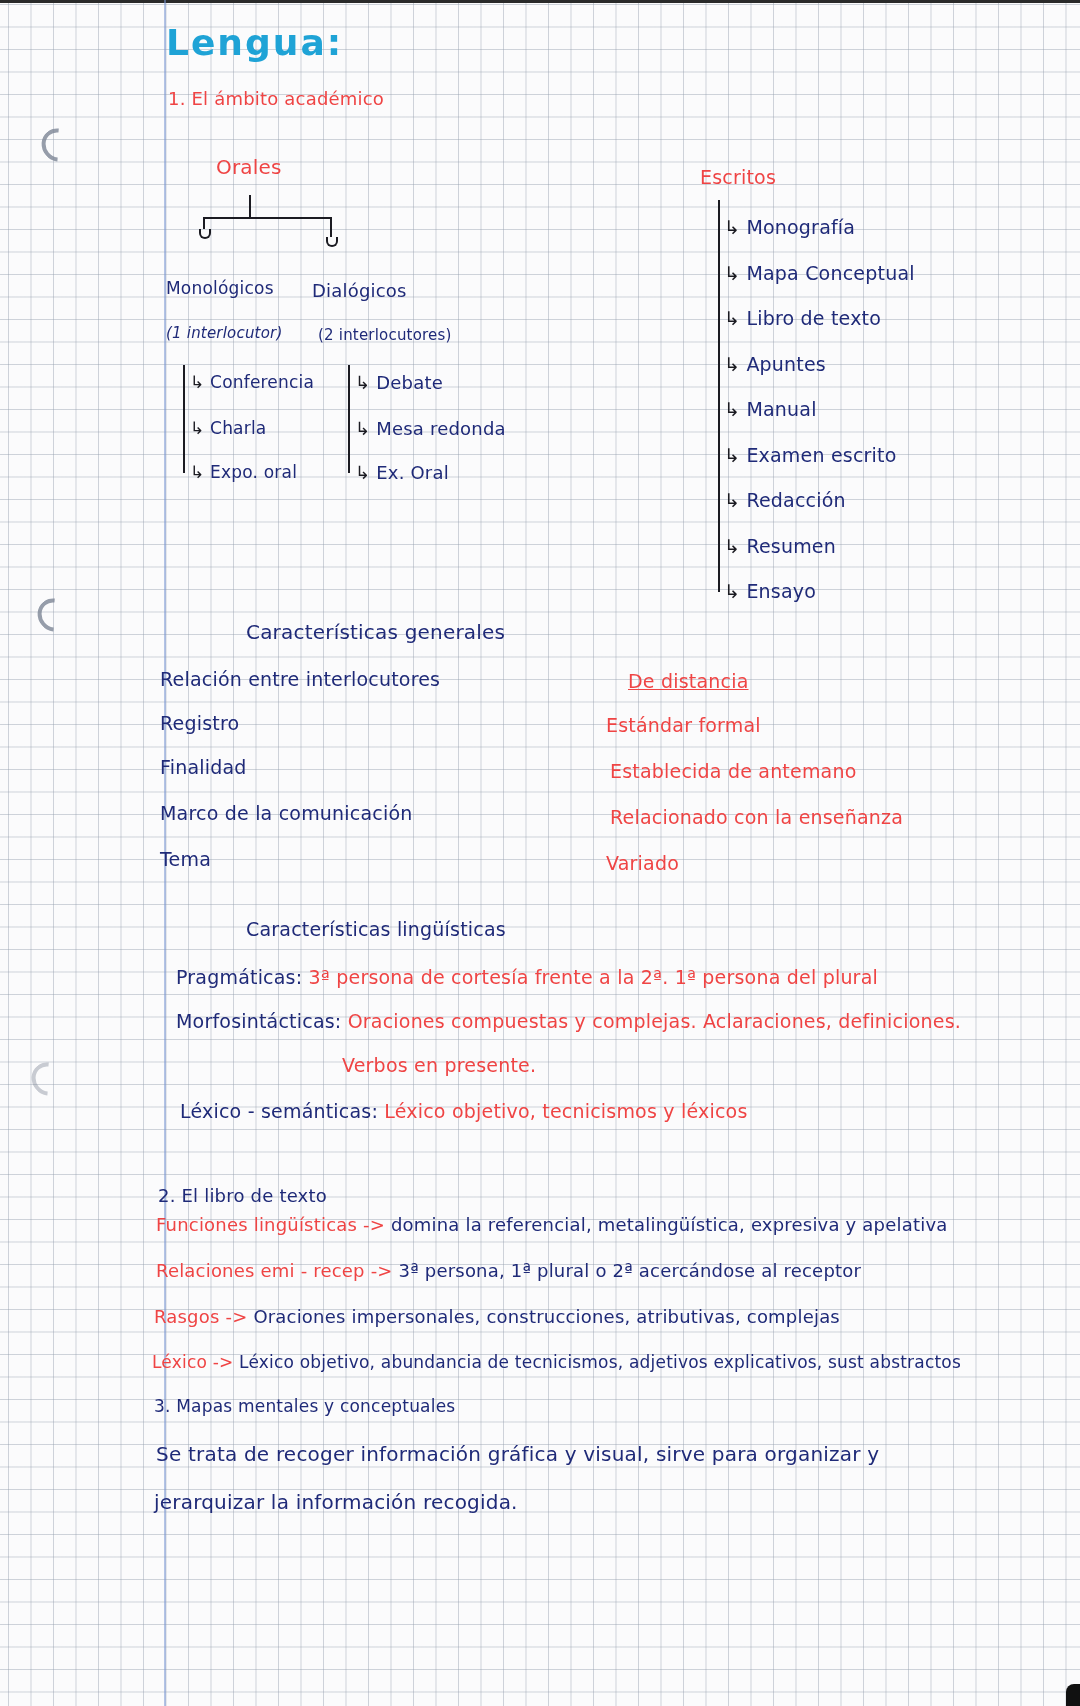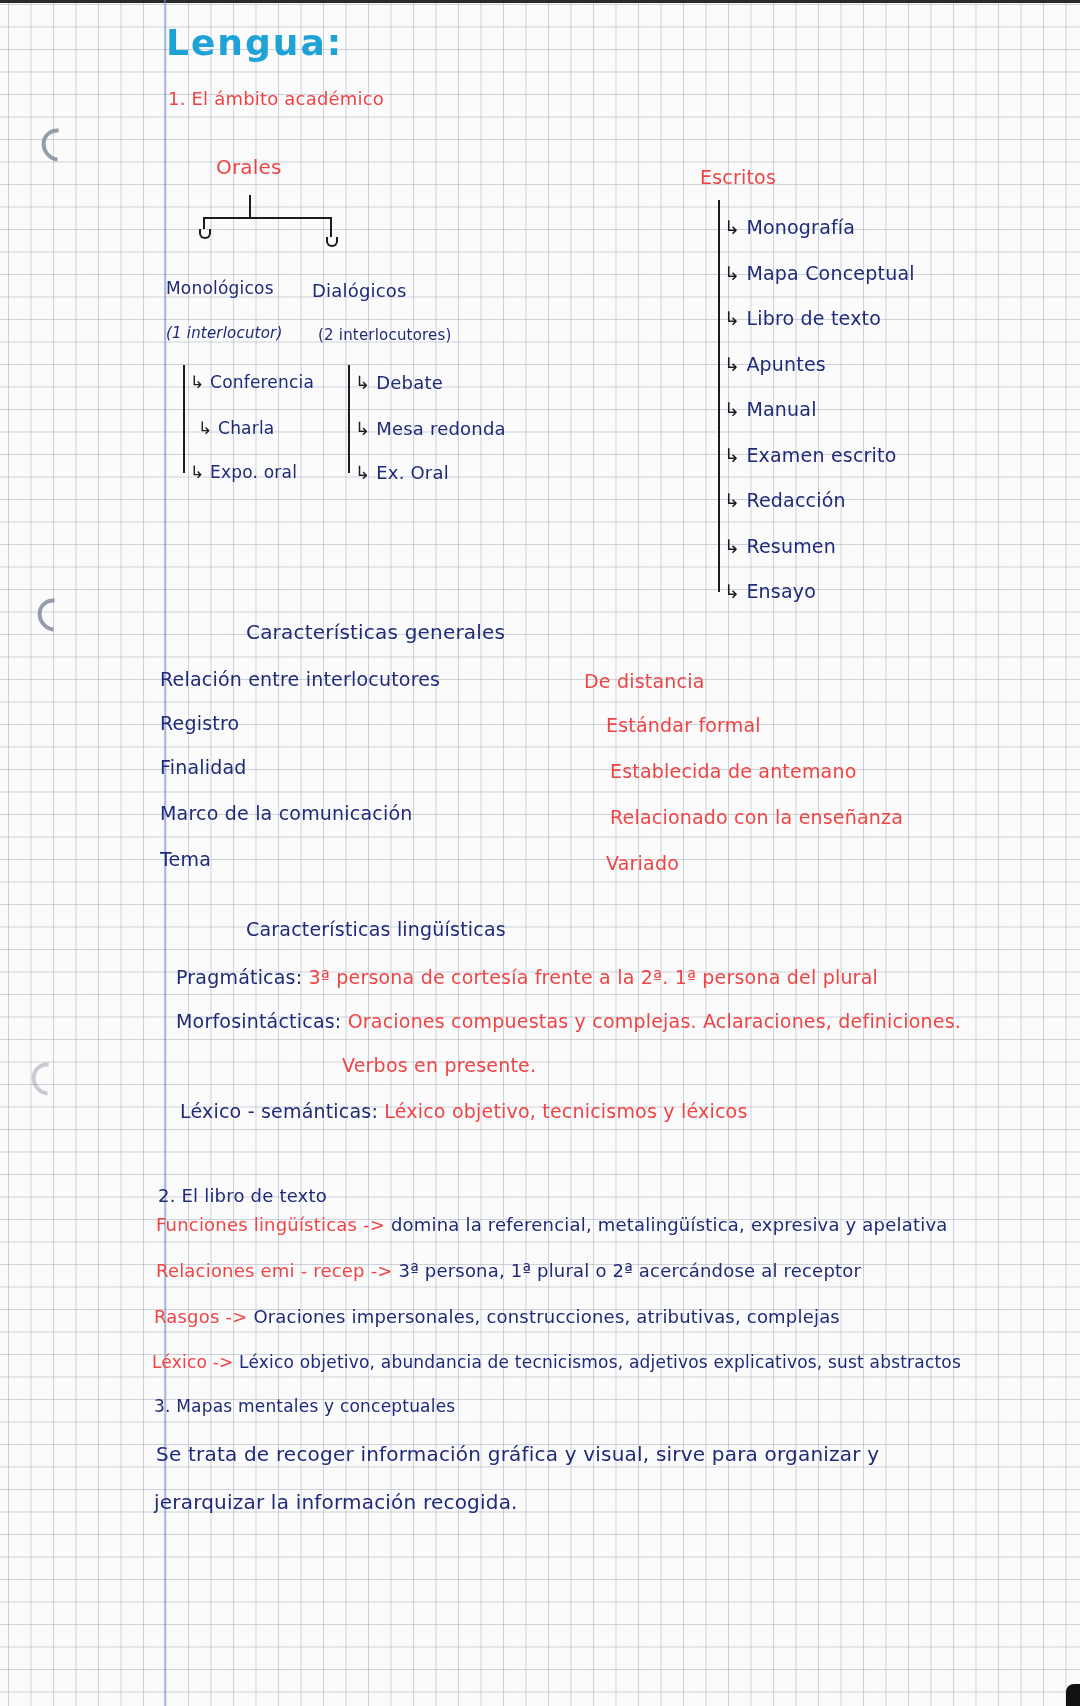--- a/index.html
+++ b/index.html
@@ -50,21 +50,21 @@
   <div class="hook" style="left:199px; top:229px;"></div>
   <div class="hook" style="left:326px; top:237px;"></div>
 
   <div class="t blue" style="left:166px; top:278px; font-size:17px;">Monológicos</div>
   <div class="t blue" style="left:312px; top:280px; font-size:18px;">Dialógicos</div>
   <div class="t blue" style="left:166px; top:324px; font-size:15px;font-style:italic;">(1 interlocutor)</div>
   <div class="t blue" style="left:318px; top:326px; font-size:15px;">(2 interlocutores)</div>
 
   <div class="brace" style="left:183px; top:365px; height:108px;"></div>
   <div class="t blue" style="left:190px; top:372px; font-size:17px;"><span class="arrow-mark">↳ </span><span>Conferencia</span></div>
-  <div class="t blue" style="left:190px; top:418px; font-size:17px;padding-left:8px;"><span class="arrow-mark">↳ </span><span>Charla</span></div>
+  <div class="t blue" style="left:190px; top:418px; font-size:17px;"><span class="arrow-mark">↳ </span><span>Charla</span></div>
   <div class="t blue" style="left:190px; top:462px; font-size:17px;"><span class="arrow-mark">↳ </span><span>Expo. oral</span></div>
 
   <div class="brace" style="left:348px; top:365px; height:108px;"></div>
   <div class="t blue" style="left:355px; top:372px; font-size:18px;"><span class="arrow-mark">↳ </span><span>Debate</span></div>
   <div class="t blue" style="left:355px; top:418px; font-size:18px;"><span class="arrow-mark">↳ </span><span>Mesa redonda</span></div>
   <div class="t blue" style="left:355px; top:462px; font-size:18px;"><span class="arrow-mark">↳ </span><span>Ex. Oral</span></div>
 
   <div class="t black" style="left:700px; top:166px; font-size:19px;">Escritos</div>
   <div class="brace" style="left:718px; top:200px; height:392px;"></div>
   <div class="t blue" style="left:724px; top:216px;"><span class="arrow-mark">↳ </span><span>Monografía</span></div>
@@ -73,21 +73,21 @@
   <div class="t blue" style="left:724px; top:353px;"><span class="arrow-mark">↳ </span><span>Apuntes</span></div>
   <div class="t blue" style="left:724px; top:398px;"><span class="arrow-mark">↳ </span><span>Manual</span></div>
   <div class="t blue" style="left:724px; top:444px;"><span class="arrow-mark">↳ </span><span>Examen escrito</span></div>
   <div class="t blue" style="left:724px; top:489px;"><span class="arrow-mark">↳ </span><span>Redacción</span></div>
   <div class="t blue" style="left:724px; top:535px;"><span class="arrow-mark">↳ </span><span>Resumen</span></div>
   <div class="t blue" style="left:724px; top:580px;"><span class="arrow-mark">↳ </span><span>Ensayo</span></div>
 
   <div class="t blue" style="left:246px; top:620px; font-size:20px;">Características generales</div>
 
   <div class="t blue" style="left:160px; top:668px;">Relación entre interlocutores</div>
-  <div class="t black" style="left:584px; top:670px;">De distancia</div>
+  <div class="t black" style="left:628px; top:670px;text-decoration:underline;">De distancia</div>
 
   <div class="t blue" style="left:160px; top:712px;">Registro</div>
   <div class="t black" style="left:606px; top:714px;">Estándar formal</div>
 
   <div class="t blue" style="left:160px; top:756px;">Finalidad</div>
   <div class="t black" style="left:610px; top:760px;">Establecida de antemano</div>
 
   <div class="t blue" style="left:160px; top:802px;">Marco de la comunicación</div>
   <div class="t black" style="left:610px; top:806px;">Relacionado con la enseñanza</div>
 

